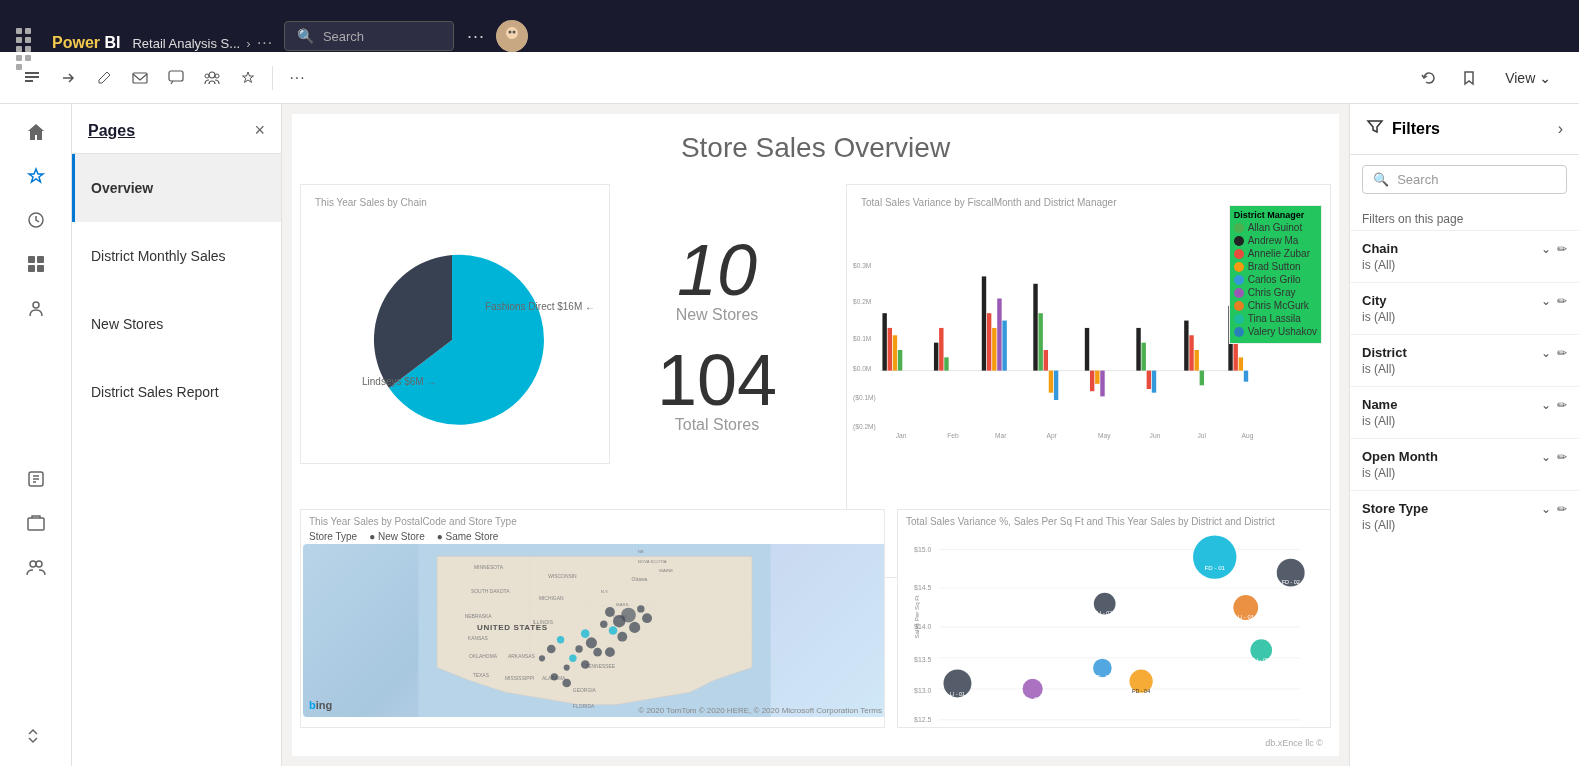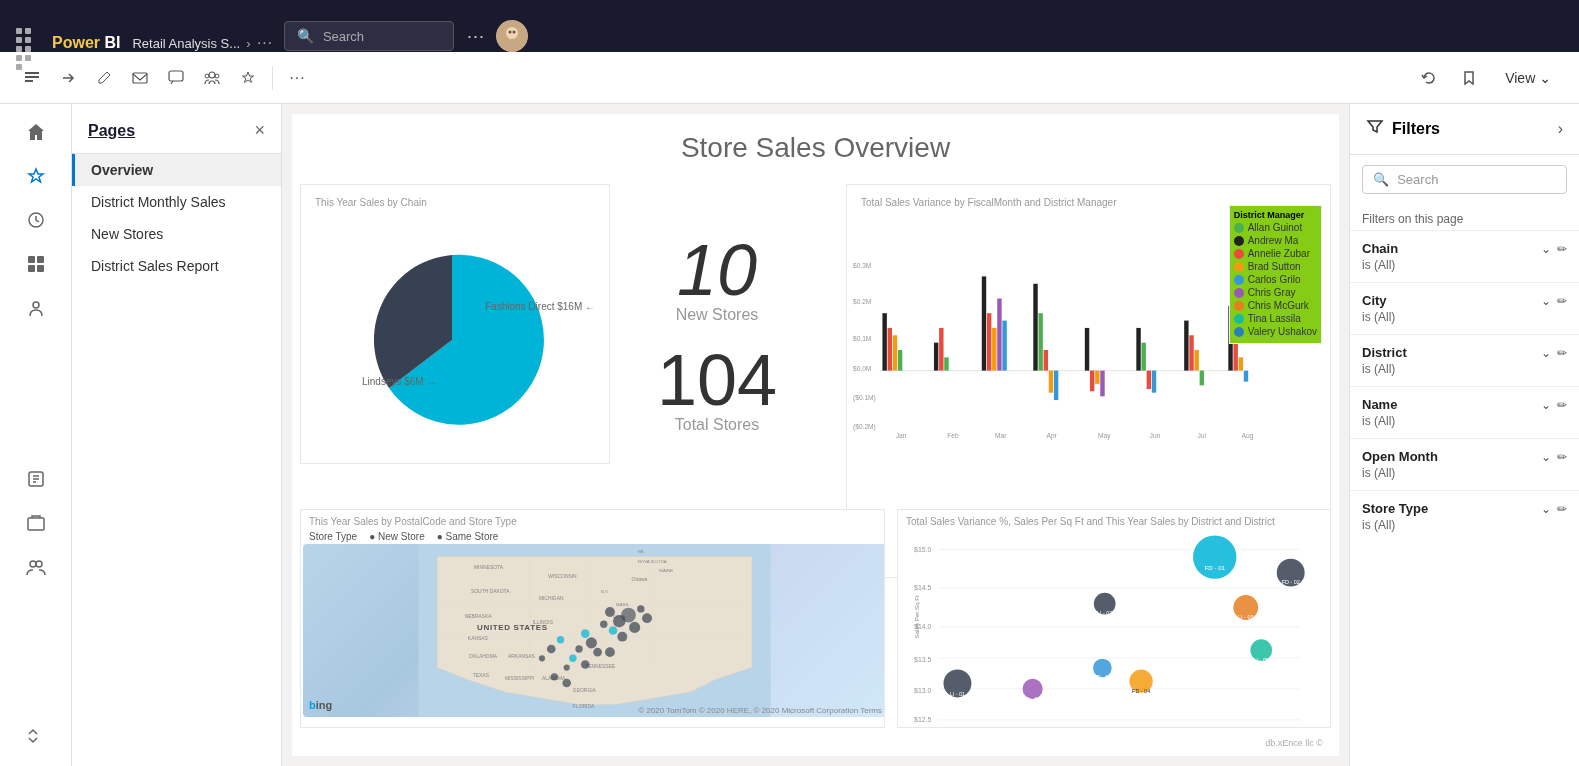--- a/index.html
+++ b/index.html
@@ -86,21 +86,21 @@
       padding: 0;
     }
     .pages-header {
       display: flex; align-items: center; justify-content: space-between;
       padding: 16px 16px 12px;
       border-bottom: 1px solid #e1e1e1;
     }
     .pages-title { font-size: 16px; font-weight: 600; color: #1a1a2e; text-decoration: underline; }
     .pages-close { border: none; background: none; cursor: pointer; font-size: 18px; color: #666; }
     .page-item {
-      padding: 8px 16px;
+      padding: 26px 16px;
       font-size: 14px;
       color: #333;
       cursor: pointer;
       border-left: 3px solid transparent;
     }
     .page-item.active {
       background: #f0f0f0;
       border-left: 3px solid #0078d4;
       font-weight: 600;
     }
@@ -413,21 +413,21 @@
       <div style="position:absolute;top:120px;left:330px;width:190px;text-align:center;">
         <div style="font-size:72px;font-weight:300;color:#333;line-height:1;font-style:italic;">10</div>
         <div style="font-size:16px;color:#999;margin-bottom:20px;">New Stores</div>
         <div style="font-size:72px;font-weight:300;color:#333;line-height:1;">104</div>
         <div style="font-size:16px;color:#999;">Total Stores</div>
       </div>
 
       <div class="canvas-section" style="top:70px;left:554px;right:8px;height:394px;padding:6px;">
         <div class="section-title">Total Sales Variance by FiscalMonth and District Manager</div>
         
-        <div style="position:absolute;top:20px;right:8px;background:#84cc16;padding:4px;border:1px solid #eee;z-index:2;">
+        <div style="position:absolute;top:20px;right:8px;background:#22c55e;padding:4px;border:1px solid #eee;z-index:2;">
           <div style="font-size:9px;font-weight:600;margin-bottom:2px;">District Manager</div>
           <div class="dm-legend-item">
               <div class="dm-dot" style="background:#4CAF50;"></div>
               <span>Allan Guinot</span>
             </div>
           <div class="dm-legend-item">
               <div class="dm-dot" style="background:#222;"></div>
               <span>Andrew Ma</span>
             </div>
           <div class="dm-legend-item">

